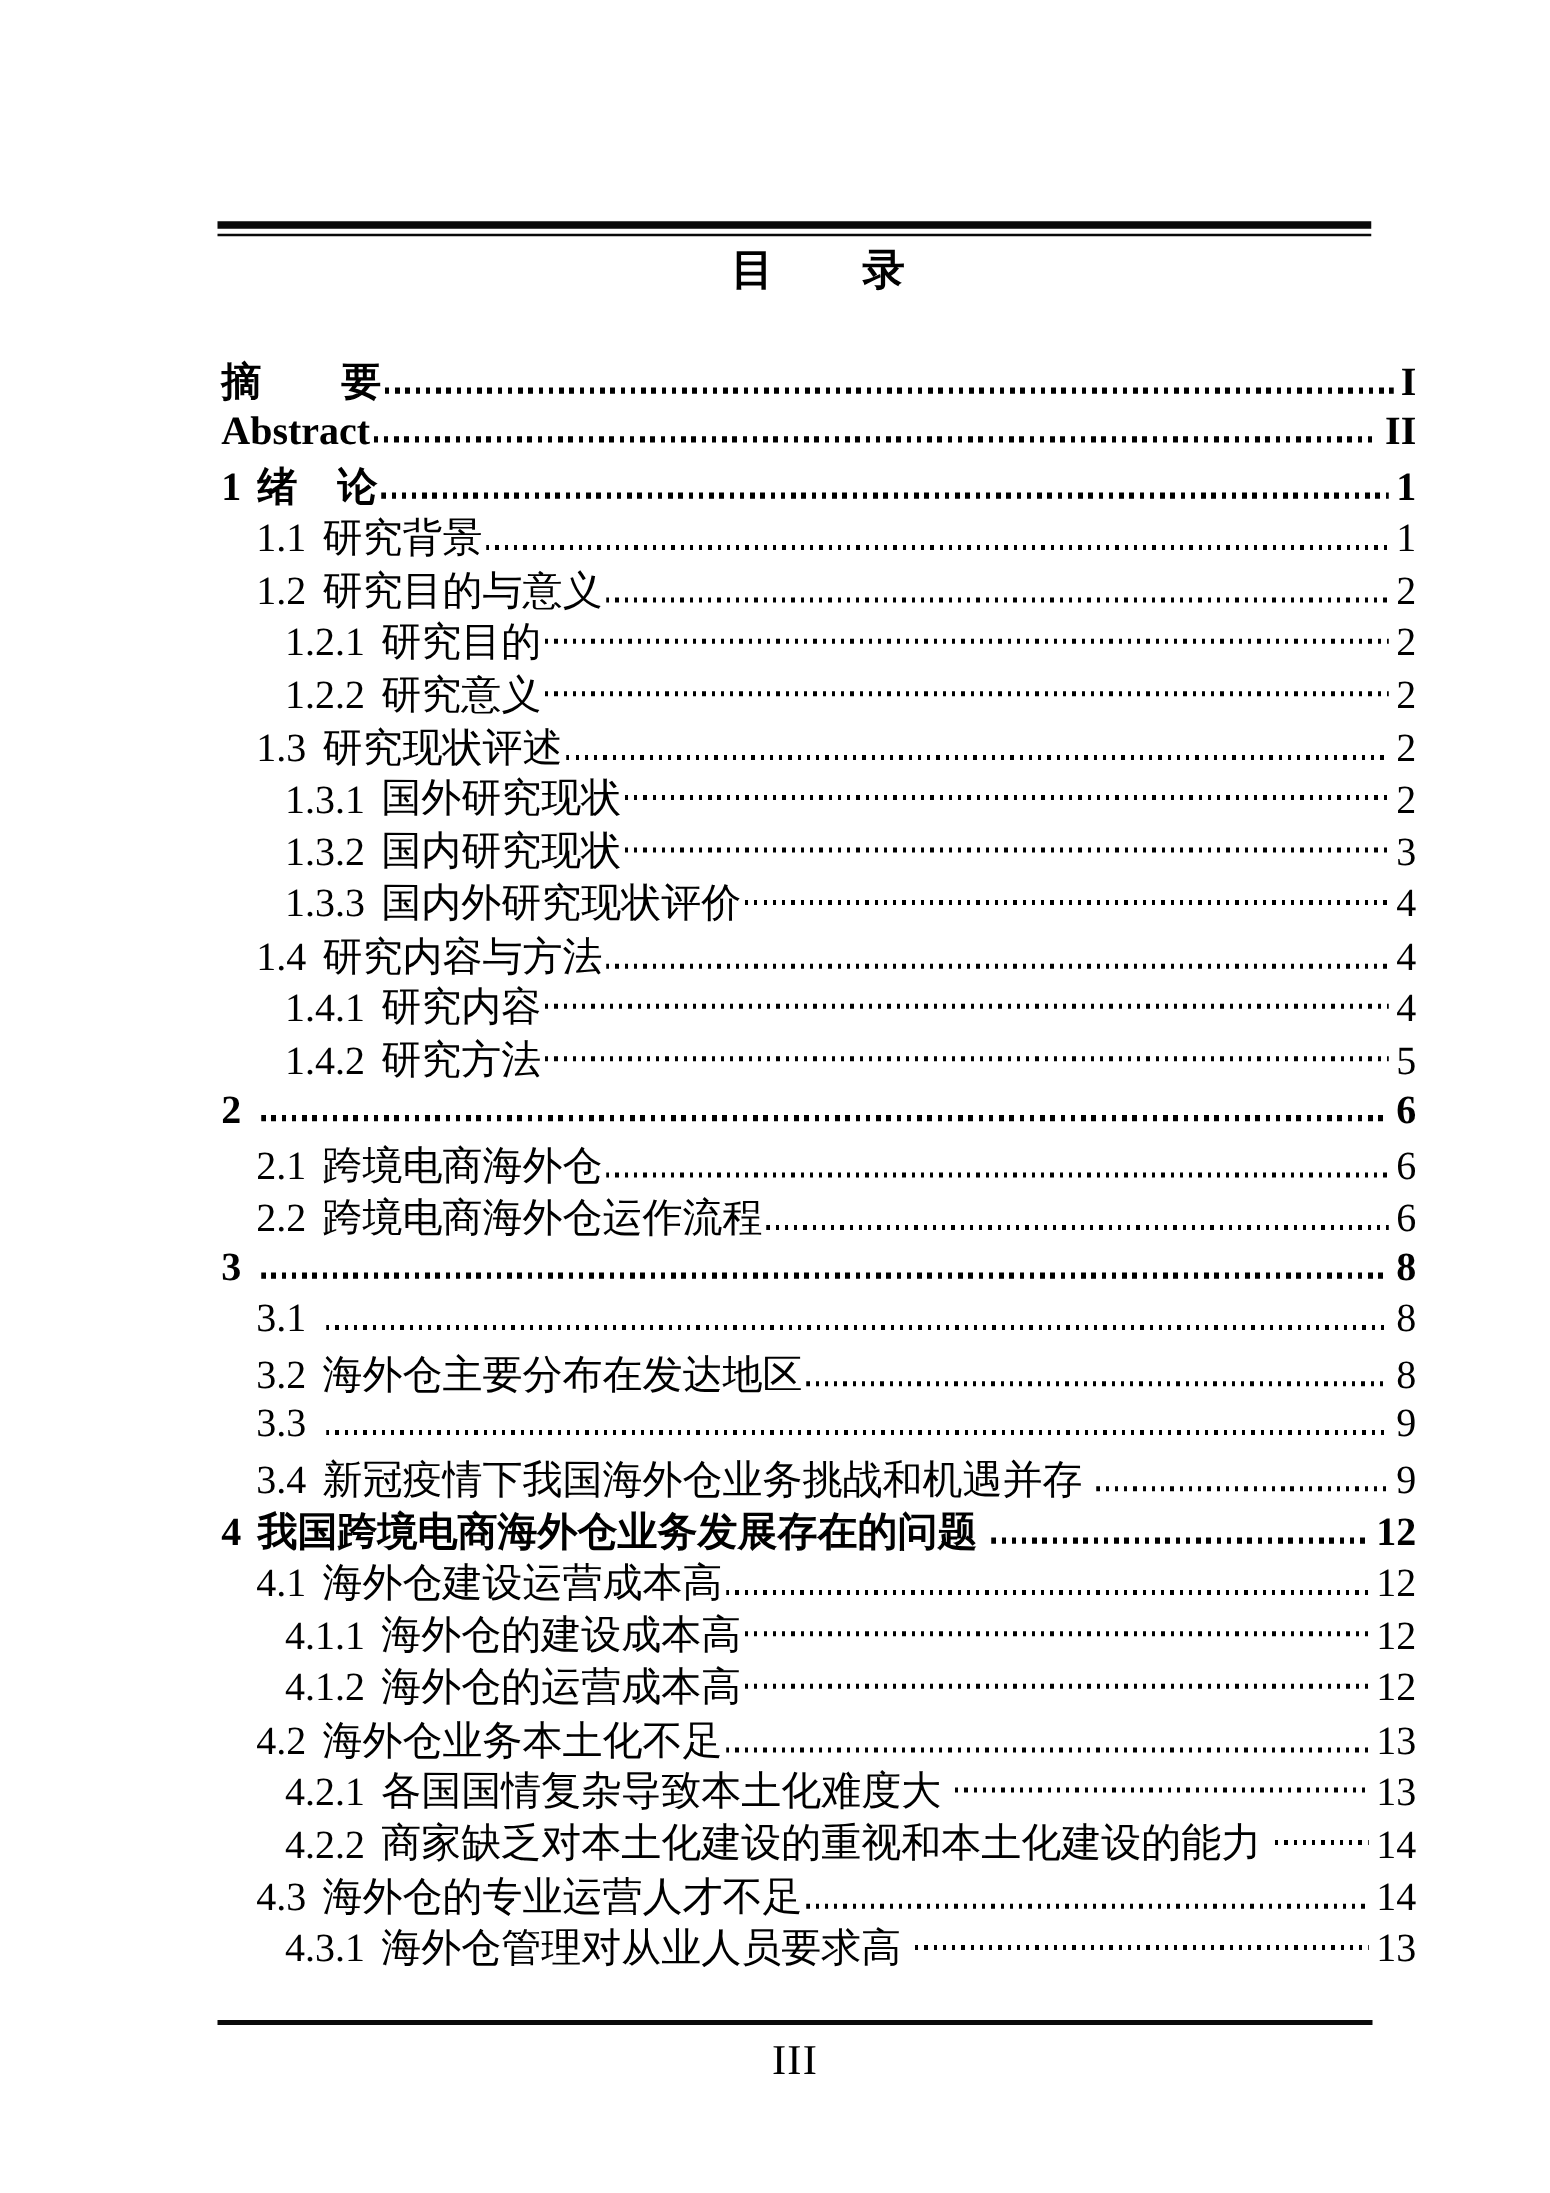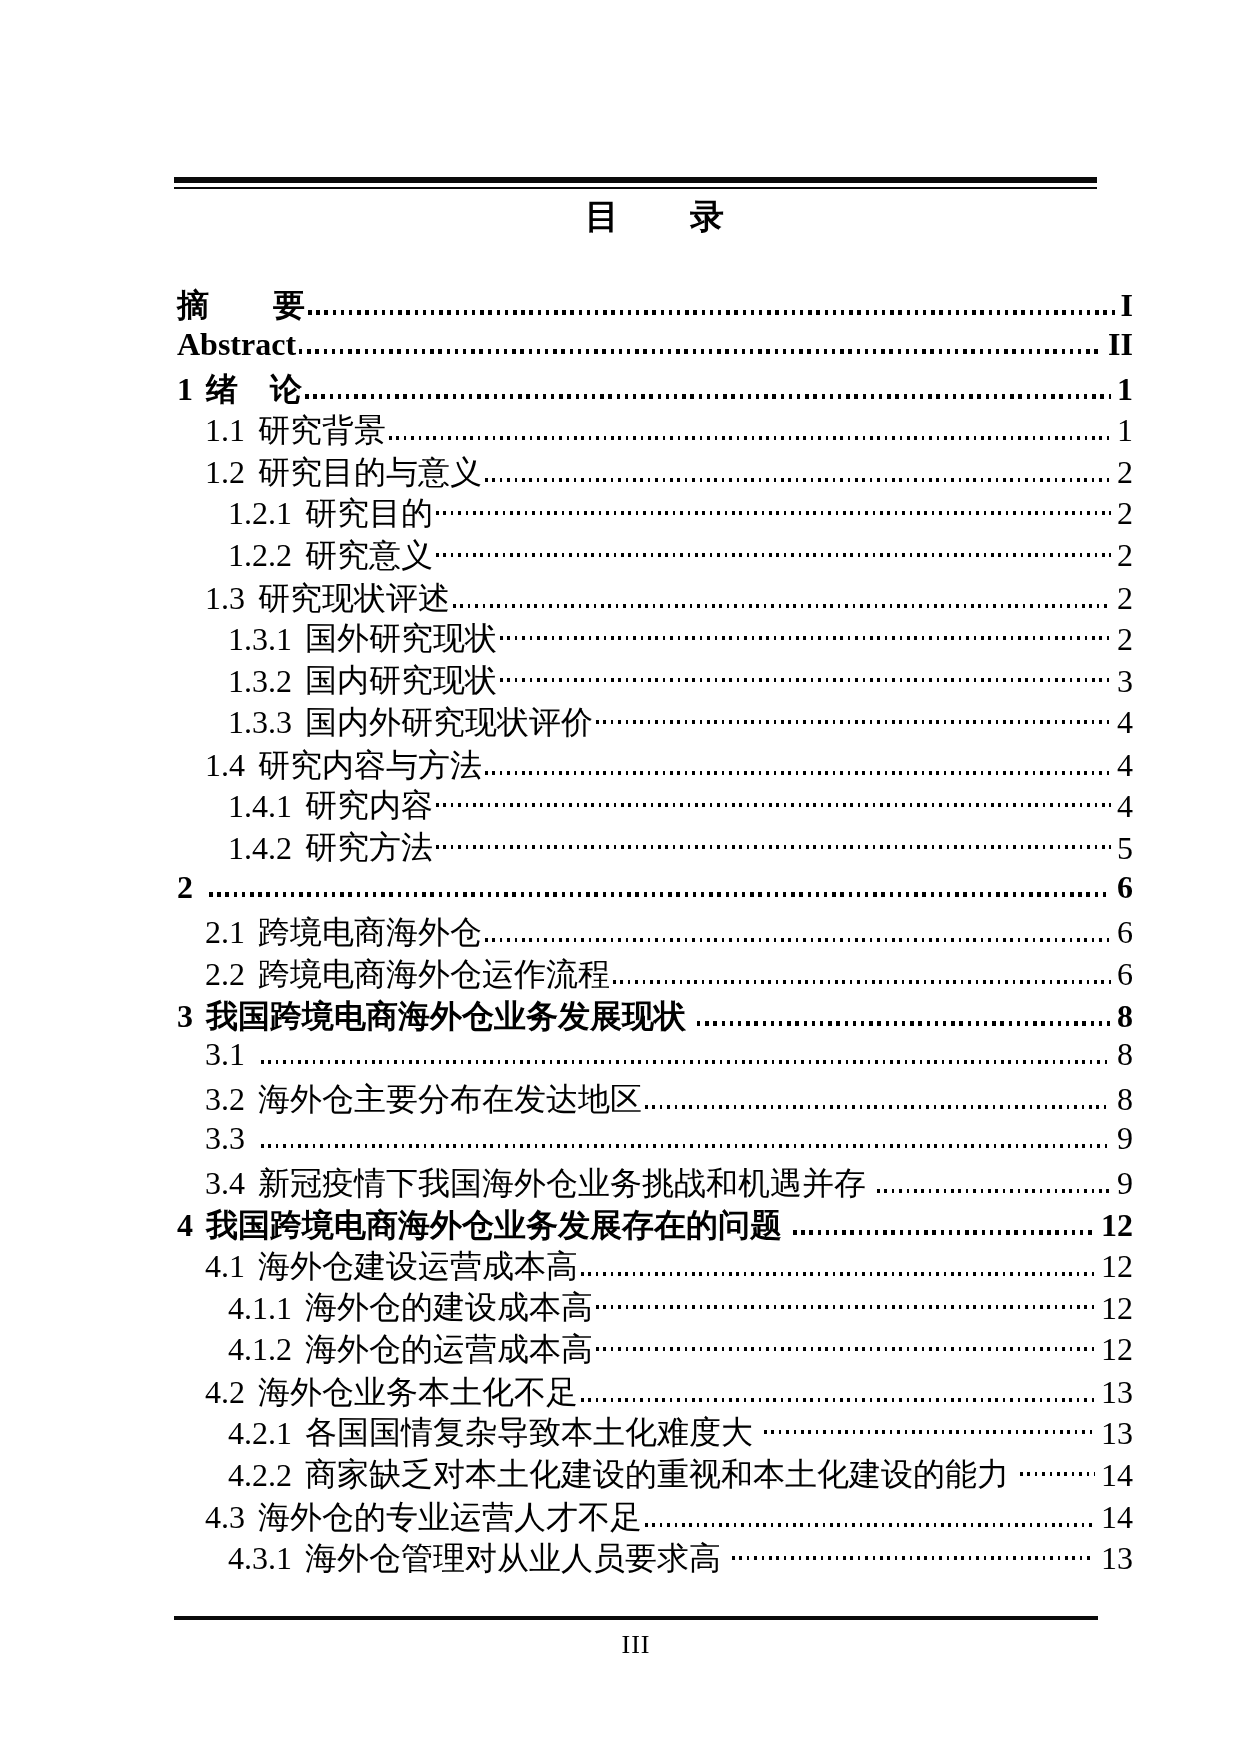--- a/index.html
+++ b/index.html
@@ -40,21 +40,21 @@
     height: 5px;
     background-image: repeating-linear-gradient(to right, #000 0 3.5px, transparent 3.5px 8.2px);
   }
   .toc-page { flex: 0 0 auto; }
   .footer-rule {
     position: absolute; left: 174px; top: 1616px; width: 924px;
     border-top: 4px solid #0a0a0a;
   }
   .footer-page {
     position: absolute; left: 174px; top: 1630px; width: 924px;
-    text-align: center; font-size: 26px; letter-spacing: 1px;
+    text-align: center; font-size: 34px; letter-spacing: 1px;
   }
 </style>
 </head>
 <body>
 
 <div class="header-rule"></div>
 
 <div class="doc-title">目　　录</div>
 
 <div class="toc" id="toc-list">
@@ -68,21 +68,21 @@
     <div class="toc-row lvl1"><span class="toc-num">1.3</span><span class="toc-text">研究现状评述</span><span class="dot-leader"></span><span class="toc-page">2</span></div>
     <div class="toc-row lvl2"><span class="toc-num">1.3.1</span><span class="toc-text">国外研究现状</span><span class="dot-leader"></span><span class="toc-page">2</span></div>
     <div class="toc-row lvl2"><span class="toc-num">1.3.2</span><span class="toc-text">国内研究现状</span><span class="dot-leader"></span><span class="toc-page">3</span></div>
     <div class="toc-row lvl2"><span class="toc-num">1.3.3</span><span class="toc-text">国内外研究现状评价</span><span class="dot-leader"></span><span class="toc-page">4</span></div>
     <div class="toc-row lvl1"><span class="toc-num">1.4</span><span class="toc-text">研究内容与方法</span><span class="dot-leader"></span><span class="toc-page">4</span></div>
     <div class="toc-row lvl2"><span class="toc-num">1.4.1</span><span class="toc-text">研究内容</span><span class="dot-leader"></span><span class="toc-page">4</span></div>
     <div class="toc-row lvl2"><span class="toc-num">1.4.2</span><span class="toc-text">研究方法</span><span class="dot-leader"></span><span class="toc-page">5</span></div>
     <div class="toc-row lvl0 bold"><span class="toc-num">2</span><span class="dot-leader"></span><span class="toc-page">6</span></div>
     <div class="toc-row lvl1"><span class="toc-num">2.1</span><span class="toc-text">跨境电商海外仓</span><span class="dot-leader"></span><span class="toc-page">6</span></div>
     <div class="toc-row lvl1"><span class="toc-num">2.2</span><span class="toc-text">跨境电商海外仓运作流程</span><span class="dot-leader"></span><span class="toc-page">6</span></div>
-    <div class="toc-row lvl0 bold"><span class="toc-num">3</span><span class="toc-text">我国跨境电商海外仓业务发展现状 </span><span class="dot-leader"></span><span class="toc-page">8</span></div>
+    <div class="toc-row lvl0 bold"><span class="toc-num">3</span><span class="dot-leader"></span><span class="toc-page">8</span></div>
     <div class="toc-row lvl1"><span class="toc-num">3.1</span><span class="dot-leader"></span><span class="toc-page">8</span></div>
     <div class="toc-row lvl1"><span class="toc-num">3.2</span><span class="toc-text">海外仓主要分布在发达地区</span><span class="dot-leader"></span><span class="toc-page">8</span></div>
     <div class="toc-row lvl1"><span class="toc-num">3.3</span><span class="dot-leader"></span><span class="toc-page">9</span></div>
     <div class="toc-row lvl1"><span class="toc-num">3.4</span><span class="toc-text">新冠疫情下我国海外仓业务挑战和机遇并存 </span><span class="dot-leader"></span><span class="toc-page">9</span></div>
     <div class="toc-row lvl0 bold"><span class="toc-num">4</span><span class="toc-text">我国跨境电商海外仓业务发展存在的问题 </span><span class="dot-leader"></span><span class="toc-page">12</span></div>
     <div class="toc-row lvl1"><span class="toc-num">4.1</span><span class="toc-text">海外仓建设运营成本高</span><span class="dot-leader"></span><span class="toc-page">12</span></div>
     <div class="toc-row lvl2"><span class="toc-num">4.1.1</span><span class="toc-text">海外仓的建设成本高</span><span class="dot-leader"></span><span class="toc-page">12</span></div>
     <div class="toc-row lvl2"><span class="toc-num">4.1.2</span><span class="toc-text">海外仓的运营成本高</span><span class="dot-leader"></span><span class="toc-page">12</span></div>
     <div class="toc-row lvl1"><span class="toc-num">4.2</span><span class="toc-text">海外仓业务本土化不足</span><span class="dot-leader"></span><span class="toc-page">13</span></div>
     <div class="toc-row lvl2"><span class="toc-num">4.2.1</span><span class="toc-text">各国国情复杂导致本土化难度大 </span><span class="dot-leader"></span><span class="toc-page">13</span></div>

